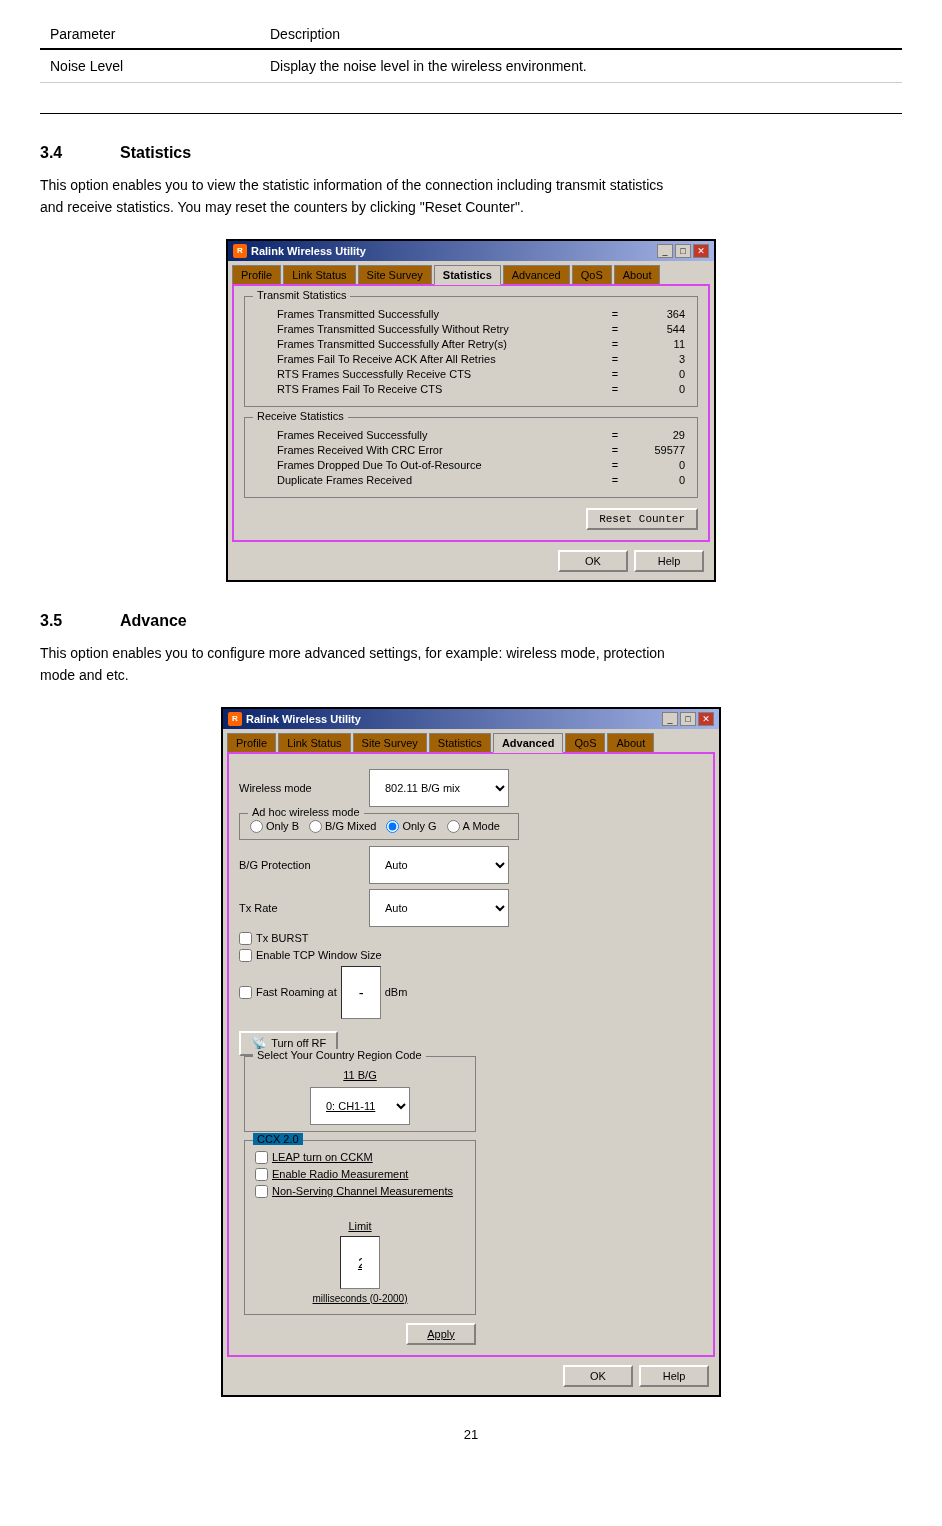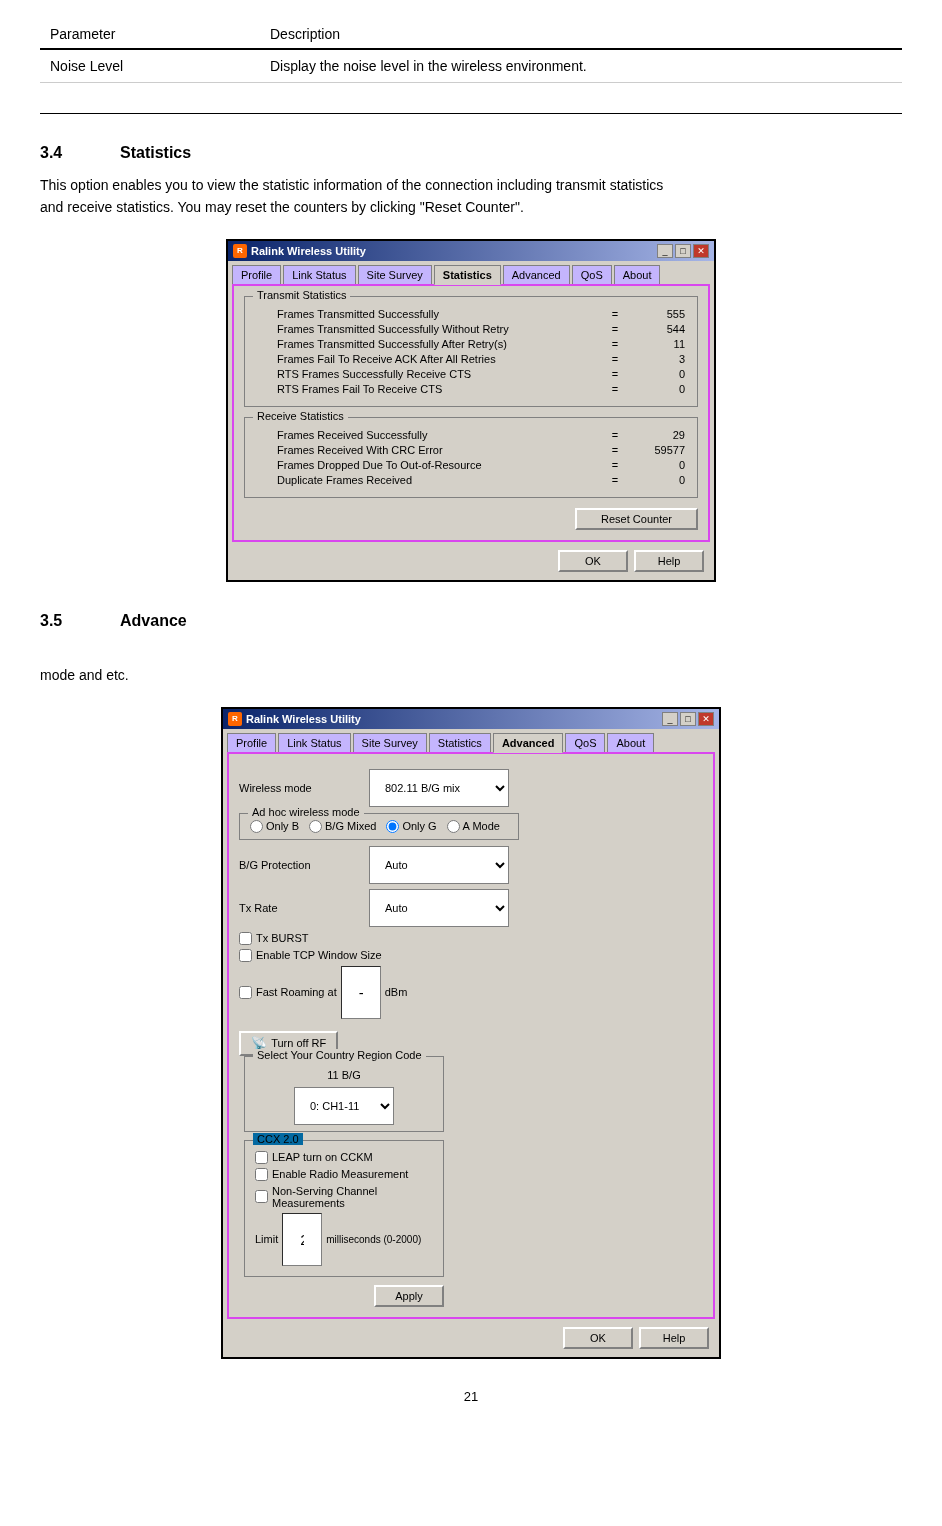--- a/index.html
+++ b/index.html
@@ -120,21 +120,21 @@
     .dialog-tabs {
       display: flex;
       background: #d4d0c8;
       padding: 4px 4px 0 4px;
       gap: 2px;
     }
     .tab {
       padding: 3px 8px;
       border: 1px solid #808080;
       border-bottom: none;
-      background: #c4b5fd;
+      background: #a16207;
       font-size: 11px;
       cursor: pointer;
       font-family: 'Tahoma', Arial, sans-serif;
     }
     .tab.active {
       background: #d4d0c8;
       border-bottom: 1px solid #d4d0c8;
       margin-bottom: -1px;
       font-weight: bold;
       z-index: 1;
@@ -190,26 +190,26 @@
       padding: 3px 8px;
       background: #d4d0c8;
       border: 2px solid;
       border-color: #fff #808080 #808080 #fff;
       font-size: 11px;
       font-family: 'Tahoma', Arial, sans-serif;
       cursor: pointer;
     }
     .win-btn-small {
       min-width: 90px;
-      padding: 3px 24px;
+      padding: 3px 11px;
       background: #d4d0c8;
       border: 2px solid;
       border-color: #fff #808080 #808080 #fff;
       font-size: 11px;
-      font-family: Liberation Sans, sans-serif;
+      font-family: Liberation Mono, monospace;
       cursor: pointer;
       text-align: right;
     }
     .dialog-footer {
       display: flex;
       justify-content: flex-end;
       gap: 6px;
       padding: 4px 10px 8px 10px;
     }
     .adv-row {
@@ -311,24 +311,25 @@
       border: 1px inset #808080;
       text-align: center;
       padding: 17px;
     }
     .adv-left {
       width: 280px;
       display: inline-block;
       vertical-align: top;
     }
     .adv-right {
-      width: 200px;
+      width: 232px;
       display: inline-block;
       vertical-align: top;
       margin-left: 5px;
+      text-decoration: underline;
     }
     .turn-off-btn {
       background: #d4d0c8;
       border: 2px solid;
       border-color: #fff #808080 #808080 #fff;
       font-size: 11px;
       padding: 3px 10px;
       cursor: pointer;
       display: flex;
       align-items: center;
@@ -400,21 +401,21 @@
       <div class="tab">QoS</div>
       <div class="tab">About</div>
     </div>
     <div class="dialog-body">
 
       <div class="stats-group">
         <span class="stats-group-label">Transmit Statistics</span>
         <div class="stats-row">
           <span class="stats-label">Frames Transmitted Successfully</span>
           <span class="stats-eq">=</span>
-          <span class="stats-val">555</span>
+          <span class="stats-val">364</span>
         </div>
         <div class="stats-row">
           <span class="stats-label">Frames Transmitted Successfully  Without Retry</span>
           <span class="stats-eq">=</span>
           <span class="stats-val">544</span>
         </div>
         <div class="stats-row">
           <span class="stats-label">Frames Transmitted Successfully After Retry(s)</span>
           <span class="stats-eq">=</span>
           <span class="stats-val">11</span>
@@ -468,21 +469,21 @@
       <button class="win-btn">Help</button>
     </div>
   </div>
 </div>
 
 <div class="section-heading">
   <span class="section-number">3.5</span>
   <span class="section-title">Advance</span>
 </div>
 <p class="section-text">
-  <br>
+  <span>This option enables you to configure more advanced settings, for example: wireless mode, protection</span><br>
   <span>mode and etc.</span>
 </p>
 
 <div class="dialog-wrapper">
   <div class="dialog" style="width:500px;">
     <div class="dialog-titlebar">
       <div class="dialog-titlebar-left">
         <span class="title-icon">R</span>
         <span>Ralink Wireless Utility</span>
       </div>
@@ -593,21 +594,21 @@
             <span>LEAP turn on CCKM</span>
           </div>
           <div class="checkbox-row">
             <input type="checkbox" style="">
             <span>Enable Radio Measurement</span>
           </div>
           <div class="checkbox-row">
             <input type="checkbox" style="">
             <span>Non-Serving Channel Measurements</span>
           </div>
-          <div class="fast-roaming-row" style="margin-top:4px;">
+          <div class="fast-roaming-row" style="margin-top:22px;flex-direction:column;">
             <span>Limit</span>
             <input type="text" class="small-input" value="250" style="">
             <span style="font-size:10px;">milliseconds (0-2000)</span>
           </div>
         </div>
         
         <div style="margin-top:8px; display:flex; justify-content:flex-end;">
           <button class="win-btn">Apply</button>
         </div>
       </div>

